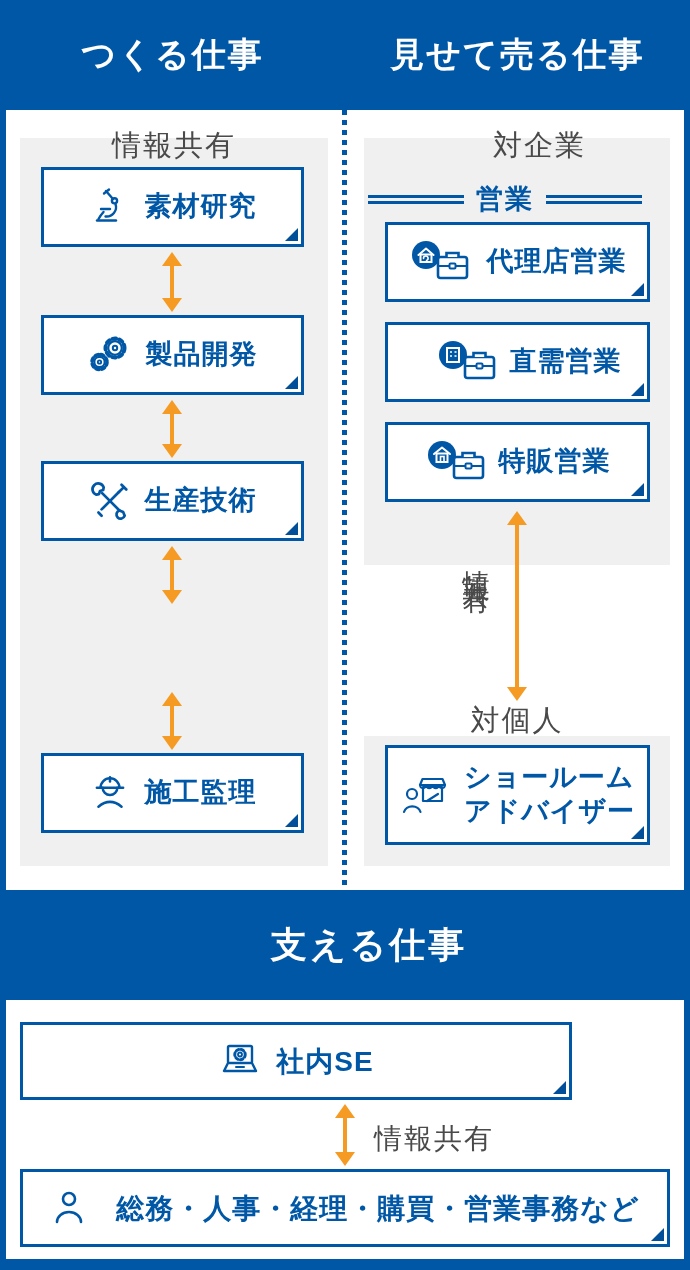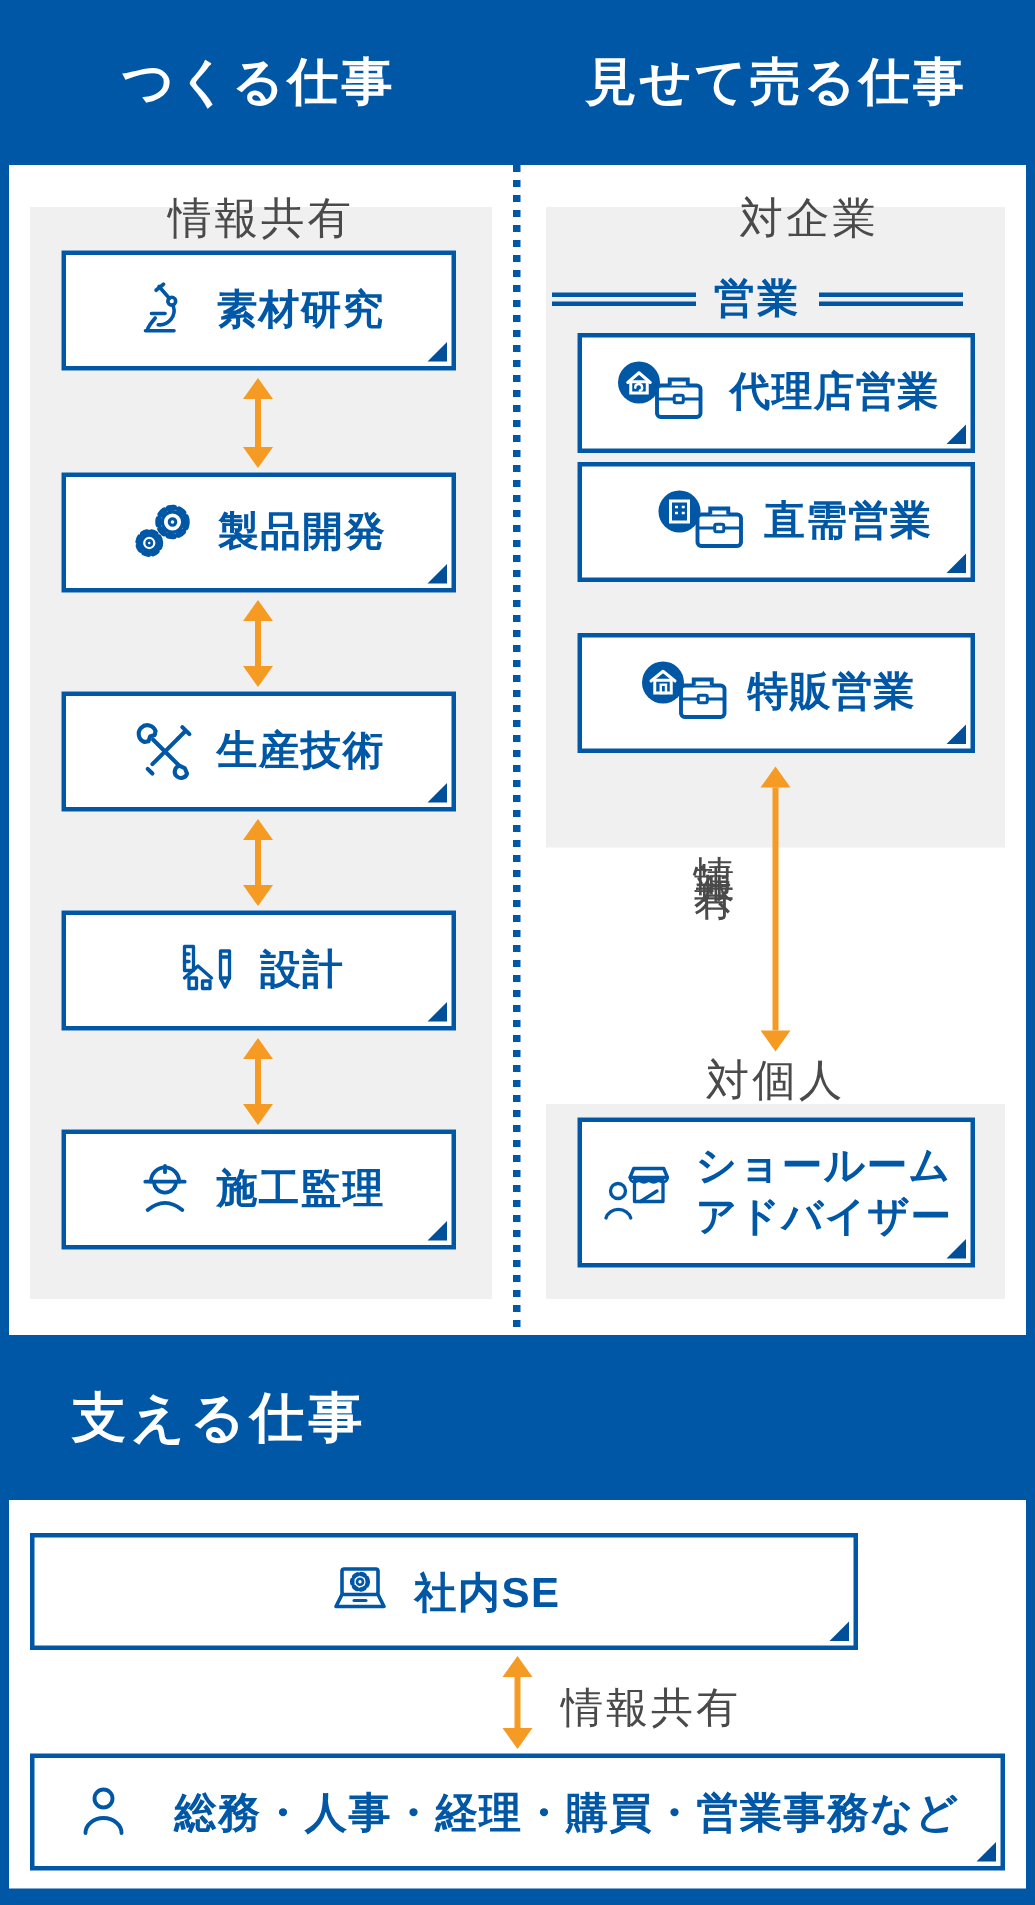--- a/index.html
+++ b/index.html
@@ -56,21 +56,21 @@
   .sales-heading{position:absolute;display:flex;align-items:center;justify-content:center;gap:12px;}
   .sales-heading .rule{width:96px;height:9px;border-top:3px solid var(--blue);border-bottom:3px solid var(--blue);}
   .sales-heading .sales-text{color:var(--blue);font-size:27px;font-weight:bold;letter-spacing:2px;}
 
   
   .vtext{position:absolute;writing-mode:vertical-rl;text-orientation:upright;
          color:var(--label);font-size:27px;letter-spacing:6px;line-height:1;}
 
   
   .band{position:absolute;left:0;top:890px;width:690px;height:110px;background:var(--blue);
-        display:flex;align-items:center;justify-content:flex-start;padding-left:48px;}
+        display:flex;align-items:center;justify-content:center;padding-left:48px;}
   .band-title{color:#fff;font-size:36px;font-weight:bold;letter-spacing:3px;}
 
   .hshare{position:absolute;color:var(--label);font-size:28px;letter-spacing:2px;}
 </style>
 </head>
 <body>
 
 <div class="page">
 
   <div class="top-header">
@@ -145,37 +145,20 @@
     <span class="job-label">生産技術</span>
     <span class="corner"></span>
   </div>
 
   <div class="varrow" style="left:161px;top:546px;height:58px;">
     <span class="ah-up"></span>
       <span class="astem"></span>
       <span class="ah-down"></span>
   </div>
 
-  <div class="job-box" style="left:41px;top:607px;width:263px;height:80px;">
-    <span class="icon">
-      <svg width="44" height="42" viewBox="0 0 44 42" fill="none" stroke="#0057a6" stroke-width="2.2" stroke-linecap="round" stroke-linejoin="round">
-        <rect x="7" y="5" width="6" height="16"></rect>
-        <line x1="7" y1="10" x2="10" y2="10"></line>
-        <line x1="7" y1="15" x2="10" y2="15"></line>
-        <path d="M7 26 l9 -8 9 8"></path>
-        <rect x="10" y="26" width="5" height="7"></rect>
-        <rect x="19" y="28" width="5" height="5"></rect>
-        <rect x="31" y="8" width="6" height="18"></rect>
-        <path d="M31 26 l3 6 3 -6"></path>
-        <line x1="31" y1="12" x2="37" y2="12"></line>
-      </svg>
-    </span>
-    <span class="job-label">設計</span>
-    <span class="corner"></span>
-  </div>
 
   <div class="varrow" style="left:161px;top:692px;height:58px;">
     <span class="ah-up"></span>
       <span class="astem"></span>
       <span class="ah-down"></span>
   </div>
 
   <div class="job-box" style="left:41px;top:753px;width:263px;height:80px;">
     <span class="icon">
       <svg width="42" height="42" viewBox="0 0 40 40" fill="none" stroke="#0057a6" stroke-width="2.4" stroke-linecap="round" stroke-linejoin="round">
@@ -209,21 +192,21 @@
         <rect x="29" y="18" width="29" height="21" rx="2.5" fill="#fff" stroke="#0057a6" stroke-width="2.6"></rect>
         <path d="M37.5 18 v-4 h12 v4" stroke="#0057a6" stroke-width="2.6" fill="#fff"></path>
         <line x1="29" y1="27" x2="58" y2="27" stroke="#0057a6" stroke-width="2"></line>
         <rect x="40.5" y="24.5" width="6" height="5" rx="1" fill="#fff" stroke="#0057a6" stroke-width="2"></rect>
       </svg>
     </span>
     <span class="job-label">代理店営業</span>
     <span class="corner"></span>
   </div>
 
-  <div class="job-box" style="left:385px;top:308px;width:265px;height:80px;gap:10px;padding-left:22px;">
+  <div class="job-box" style="left:385px;top:322px;width:265px;height:80px;gap:10px;padding-left:22px;">
     <span class="icon">
       <svg width="64" height="46" viewBox="0 0 64 46" fill="none">
         <circle cx="17" cy="16" r="14" fill="#0057a6"></circle>
         <rect x="11" y="9" width="12" height="14" stroke="#fff" stroke-width="2"></rect>
         <line x1="14" y1="13" x2="16" y2="13" stroke="#fff" stroke-width="1.6"></line>
         <line x1="18.5" y1="13" x2="20.5" y2="13" stroke="#fff" stroke-width="1.6"></line>
         <line x1="14" y1="17" x2="16" y2="17" stroke="#fff" stroke-width="1.6"></line>
         <line x1="18.5" y1="17" x2="20.5" y2="17" stroke="#fff" stroke-width="1.6"></line>
         <rect x="29" y="18" width="29" height="21" rx="2.5" fill="#fff" stroke="#0057a6" stroke-width="2.6"></rect>
         <path d="M37.5 18 v-4 h12 v4" stroke="#0057a6" stroke-width="2.6" fill="#fff"></path>

